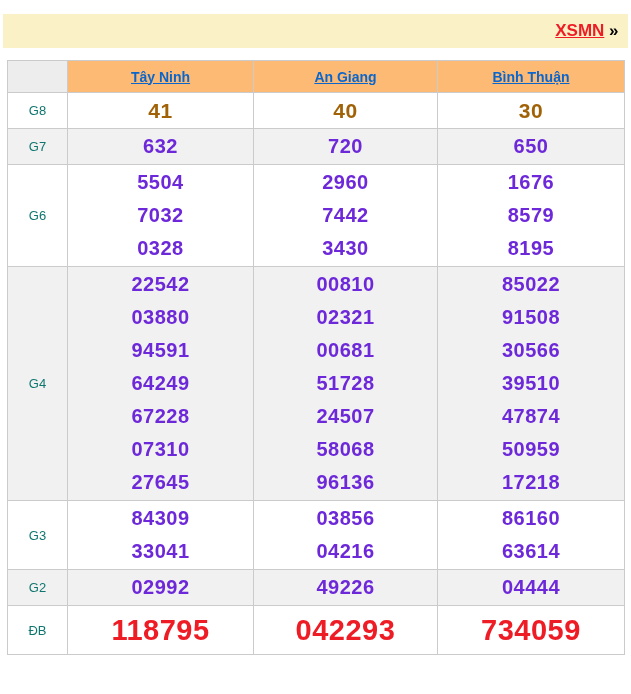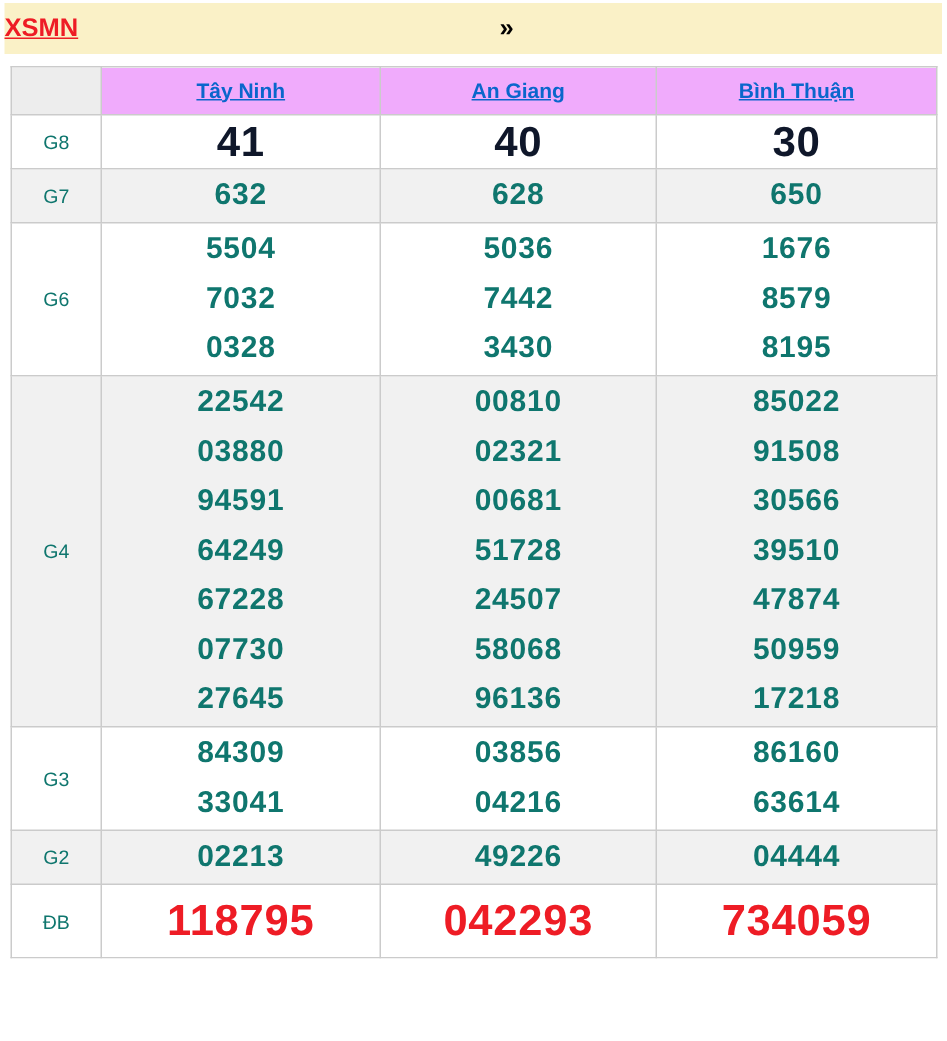--- a/index.html
+++ b/index.html
@@ -5,26 +5,26 @@
   * { margin: 0; padding: 0; box-sizing: border-box; }
   html, body {
     width: 631px;
     background: #ffffff;
     font-family: "Liberation Sans", sans-serif;
   }
   body { padding-top: 2px; }
 
   
   .title-band {
-    margin: 0 3px;
+    margin: 12px 3px;
     height: 34px;
     background: #FAF1C7;
     display: flex;
     align-items: center;
-    justify-content: space-between;
+    justify-content: flex-end;
     font-size: 17px;
     font-weight: 700;
     color: #000000;
     white-space: pre;
   }
   .title-band a.red-link {
     color: #EE1C25;
     text-decoration: underline;
     cursor: pointer;
   }
@@ -43,47 +43,47 @@
     vertical-align: middle;
     overflow: hidden;
   }
   col.c-label { width: 60px; }
   col.c-prov1 { width: 186px; }
   col.c-prov2 { width: 184px; }
   col.c-prov3 { width: 187px; }
 
   tr.head-row th { height: 32px; font-weight: 700; }
   th.corner { background: #EDEDED; }
-  th.prov { background: #f0abfc; }
+  th.prov { background: #fdba74; }
   th.prov a {
     color: #0A66CC;
     font-size: 14px;
     text-decoration: underline;
     cursor: pointer;
   }
 
   tbody tr:nth-child(even) td { background: #F1F1F1; }
   tbody tr:nth-child(odd)  td { background: #FFFFFF; }
 
   td.label-cell {
     font-size: 13px;
     color: #0f766e;
     font-weight: 400;
   }
   td.value-cell { padding: 1px 0; }
   .val-line {
     font-weight: 700;
     font-size: 20px;
     line-height: 33px;
-    color: #0f766e;
+    color: #6d28d9;
     letter-spacing: 0.5px;
   }
   tr.row-g8 .val-line {
-    color: #0f172a;
-    font-size: 28px;
+    color: #a16207;
+    font-size: 21px;
     line-height: 33px;
     text-align: center;
   }
   tr.row-db .val-line {
     color: #EE1C25;
     font-size: 29px;
     line-height: 46px;
   }
 </style>
 </head>
@@ -122,53 +122,53 @@
         <td class="value-cell">
           <div class="val-line">30</div>
         </td>
       </tr>
       <tr>
         <td class="label-cell">G7</td>
         <td class="value-cell">
           <div class="val-line">632</div>
         </td>
         <td class="value-cell">
-          <div class="val-line">628</div>
+          <div class="val-line">720</div>
         </td>
         <td class="value-cell">
           <div class="val-line">650</div>
         </td>
       </tr>
       <tr>
         <td class="label-cell">G6</td>
         <td class="value-cell">
           <div class="val-line">5504</div>
           <div class="val-line">7032</div>
           <div class="val-line">0328</div>
         </td>
         <td class="value-cell">
-          <div class="val-line">5036</div>
+          <div class="val-line">2960</div>
           <div class="val-line">7442</div>
           <div class="val-line">3430</div>
         </td>
         <td class="value-cell">
           <div class="val-line">1676</div>
           <div class="val-line">8579</div>
           <div class="val-line">8195</div>
         </td>
       </tr>
       <tr>
         <td class="label-cell">G4</td>
         <td class="value-cell">
           <div class="val-line">22542</div>
           <div class="val-line">03880</div>
           <div class="val-line">94591</div>
           <div class="val-line">64249</div>
           <div class="val-line">67228</div>
-          <div class="val-line">07730</div>
+          <div class="val-line">07310</div>
           <div class="val-line">27645</div>
         </td>
         <td class="value-cell">
           <div class="val-line">00810</div>
           <div class="val-line">02321</div>
           <div class="val-line">00681</div>
           <div class="val-line">51728</div>
           <div class="val-line">24507</div>
           <div class="val-line">58068</div>
           <div class="val-line">96136</div>
@@ -194,21 +194,21 @@
           <div class="val-line">04216</div>
         </td>
         <td class="value-cell">
           <div class="val-line">86160</div>
           <div class="val-line">63614</div>
         </td>
       </tr>
       <tr>
         <td class="label-cell">G2</td>
         <td class="value-cell">
-          <div class="val-line">02213</div>
+          <div class="val-line">02992</div>
         </td>
         <td class="value-cell">
           <div class="val-line">49226</div>
         </td>
         <td class="value-cell">
           <div class="val-line">04444</div>
         </td>
       </tr>
       <tr class="row-db">
         <td class="label-cell">ĐB</td>

